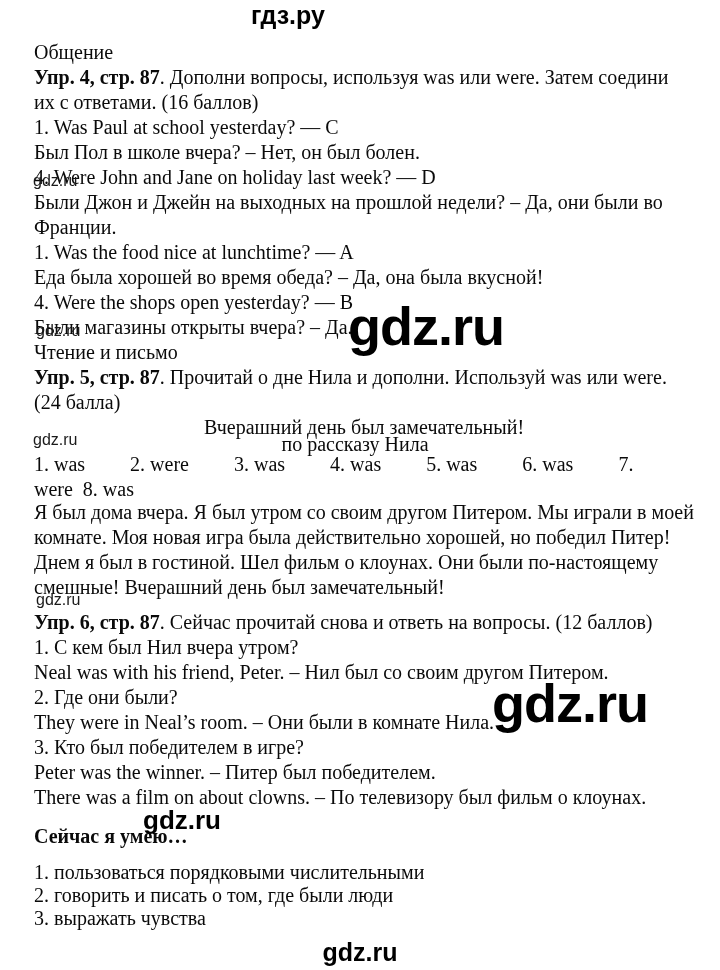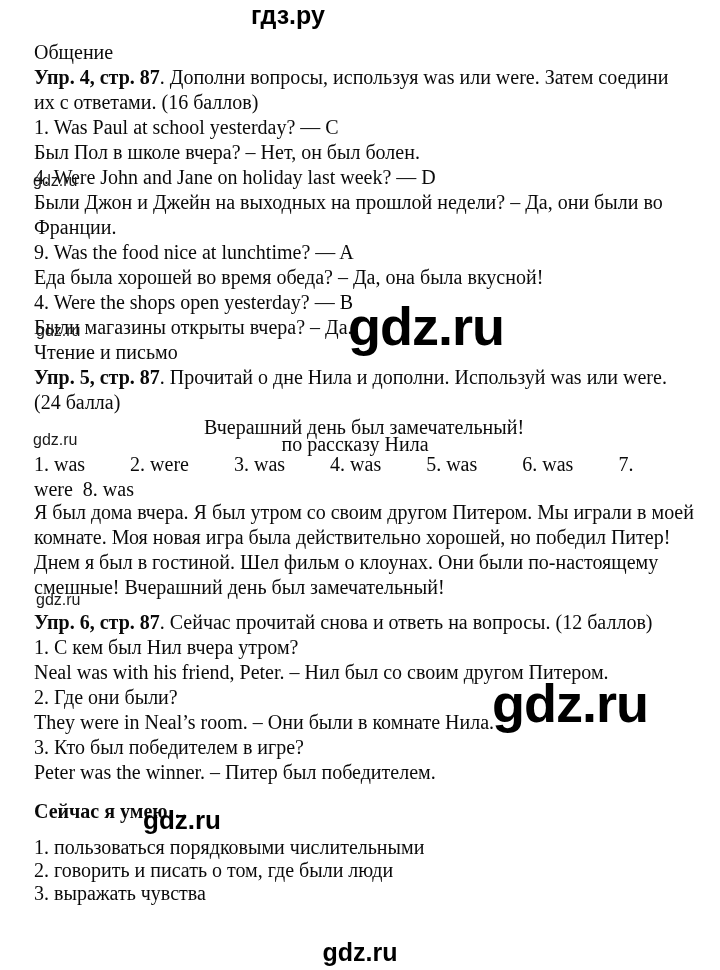--- a/index.html
+++ b/index.html
@@ -58,21 +58,21 @@
   <div class="content">
 
     <div class="line">Общение</div>
 
     <div class="line"><span class="bold">Упр. 4, стр. 87</span><span>. Дополни вопросы, используя was или were. Затем соедини их с ответами. (16 баллов)</span></div>
 
     <div class="line">1. Was Paul at school yesterday? — C</div>
     <div class="line">Был Пол в школе вчера? – Нет, он был болен.</div>
     <div class="line">4. Were John and Jane on holiday last week? — D</div>
     <div class="line">Были Джон и Джейн на выходных на прошлой недели? – Да, они были во Франции.</div>
-    <div class="line">9. Was the food nice at lunchtime? — A</div>
+    <div class="line">1. Was the food nice at lunchtime? — A</div>
     <div class="line">Еда была хорошей во время обеда? – Да, она была вкусной!</div>
     <div class="line">4. Were the shops open yesterday? — B</div>
     <div class="line">Были магазины открыты вчера? – Да.</div>
 
     <div class="line">Чтение и письмо</div>
 
     <div class="line"><span class="bold">Упр. 5, стр. 87</span><span>. Прочитай о дне Нила и дополни. Используй was или were. (24 балла)</span></div>
 
     <div class="line centered">Вчерашний день был замечательный!</div>
     <div class="line right-al mt-n8">по рассказу Нила</div>
@@ -81,20 +81,21 @@
     <div class="line mt-n2">Я был дома вчера. Я был утром со своим другом Питером. Мы играли в моей комнате. Моя новая игра была действительно хорошей, но победил Питер! Днем я был в гостиной. Шел фильм о клоунах. Они были по-настоящему смешные! Вчерашний день был замечательный!</div>
 
     <div class="line mt10"><span class="bold">Упр. 6, стр. 87</span><span>. Сейчас прочитай снова и ответь на вопросы. (12 баллов)</span></div>
 
     <div class="line">1. С кем был Нил вчера утром?</div>
     <div class="line">Neal was with his friend, Peter. – Нил был со своим другом Питером.</div>
     <div class="line">2. Где они были?</div>
     <div class="line">They were in Neal’s room. – Они были в комнате Нила.</div>
     <div class="line">3. Кто был победителем в игре?</div>
     <div class="line">Peter was the winner. – Питер был победителем.</div>
+    <div class="line">There was a film on about clowns. – По телевизору был фильм о клоунах.</div>
 
     <div class="line bold mt6">Сейчас я умею…</div>
     <div class="skills">
       <div class="line">1. пользоваться порядковыми числительными</div>
       <div class="line">2. говорить и писать о том, где были люди</div>
       <div class="line">3. выражать чувства</div>
     </div>
 
   </div>
 

